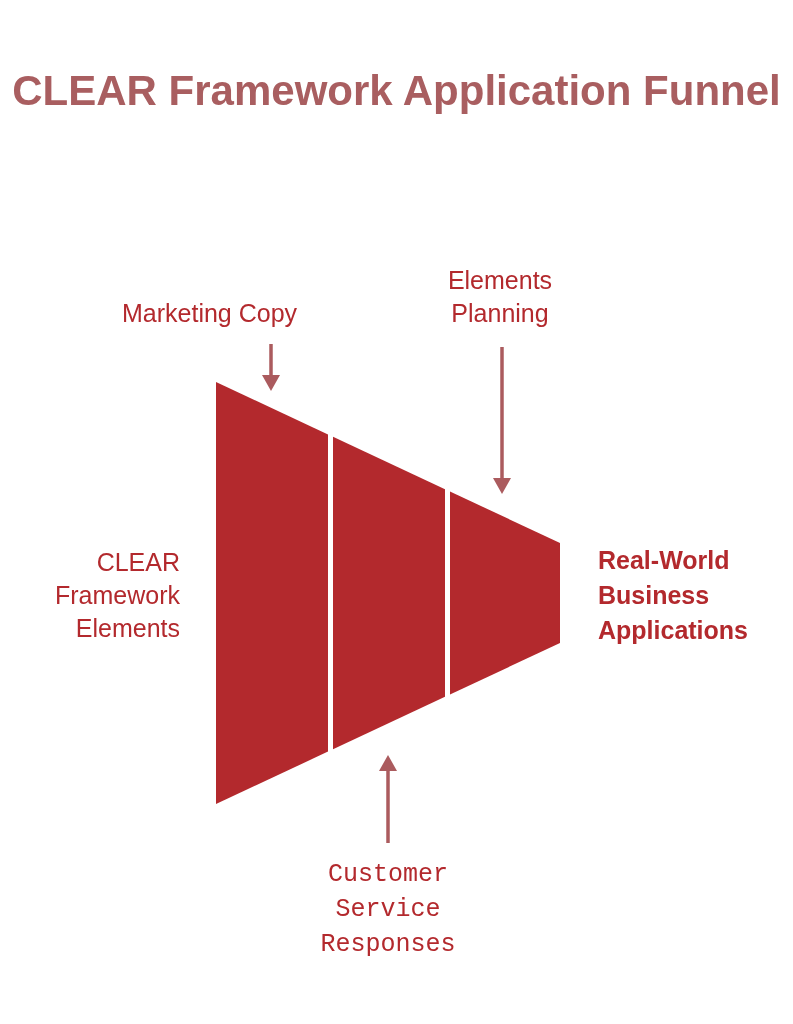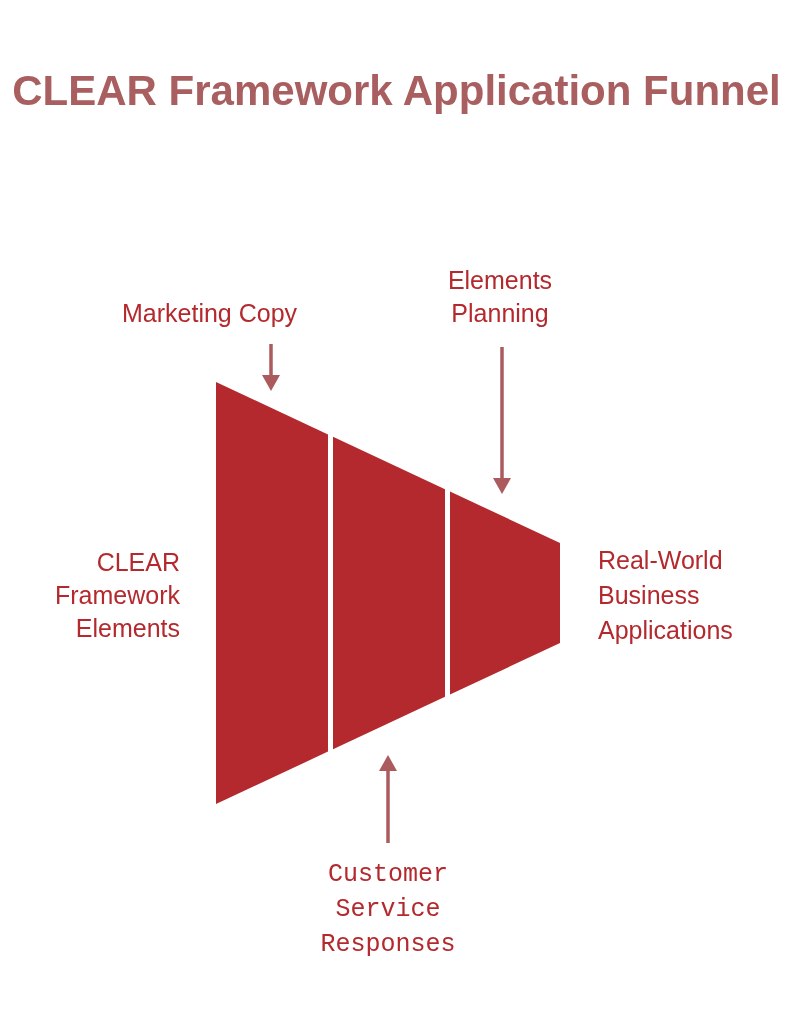--- a/index.html
+++ b/index.html
@@ -77,20 +77,21 @@
     width: 170px;
     text-align: right;
     line-height: 33px;
   }
   .label-right {
     top: 543px;
     left: 598px;
     width: 180px;
     text-align: left;
     line-height: 35px;
+    font-weight: bold;
   }
 </style>
 </head>
 <body>
 
 <div class="canvas">
 
   <div class="title">CLEAR Framework Application Funnel</div>
 
   <svg class="diagram-svg" width="793" height="1024" viewBox="0 0 793 1024">

